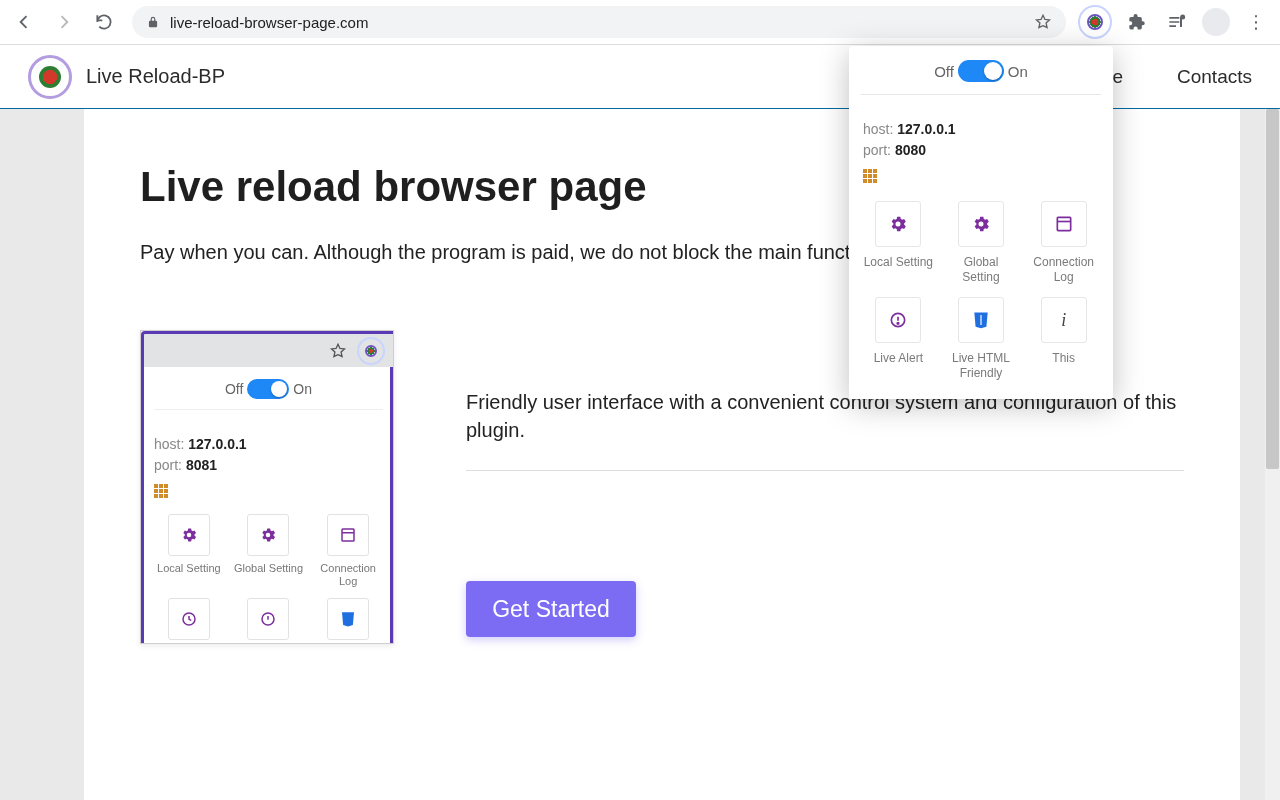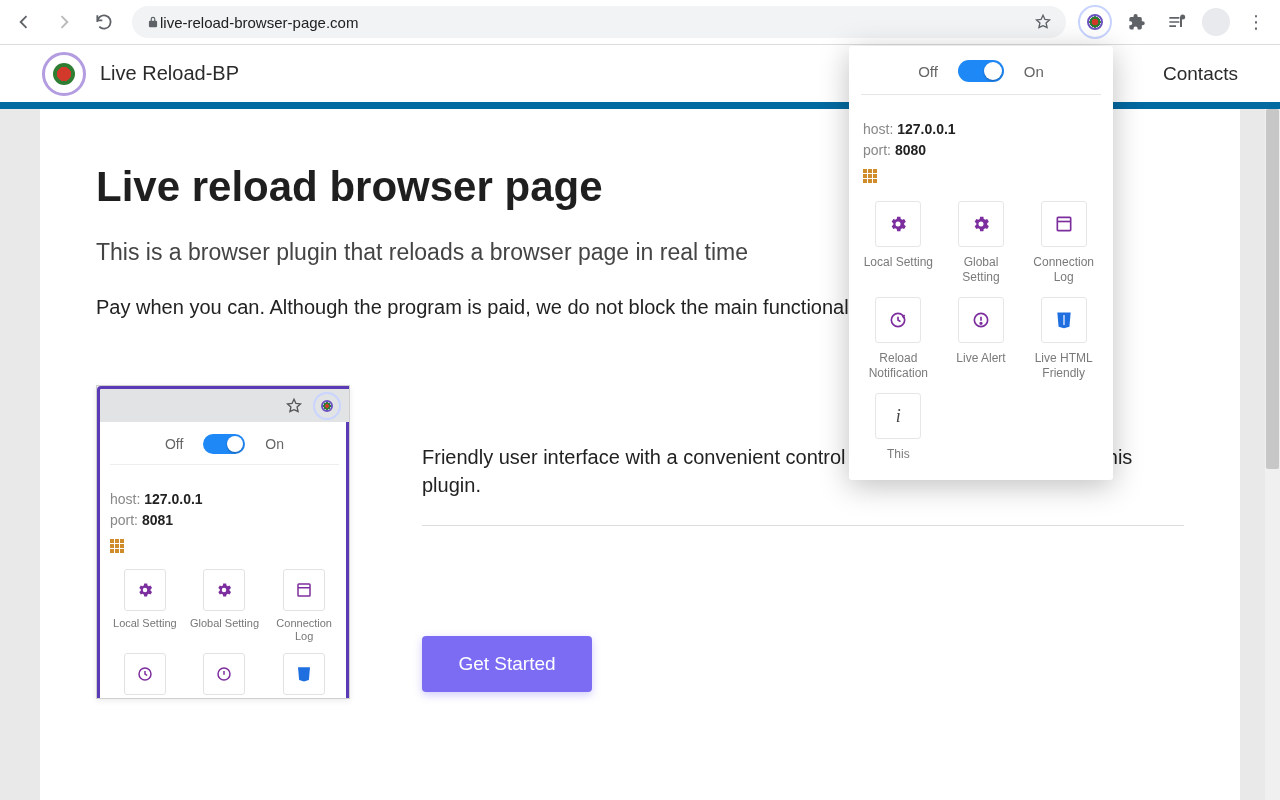--- a/index.html
+++ b/index.html
@@ -14,69 +14,69 @@
     --toggle:#1e88f7;
     --violet:#7c6cf4;
     --divider:#e0e0e0;
   }
   html,body{margin:0;padding:0;width:1280px;height:800px;overflow:hidden;font-family:Arial,Helvetica,sans-serif;background:#fff;}
   
   .chrome-bar{display:flex;align-items:center;height:45px;border-bottom:1px solid #dcdcdc;box-sizing:border-box;padding:0 6px;gap:4px;}
   .nav-btn{width:36px;height:36px;display:flex;align-items:center;justify-content:center;border-radius:50%;color:var(--toolbar-gray);}
   .nav-btn.disabled{color:#b8b8b8;}
   .nav-btn svg{width:20px;height:20px;}
-  .omnibox{flex:1;height:32px;background:#f1f3f4;border-radius:16px;display:flex;align-items:center;padding:0 14px;margin:0 6px;}
+  .omnibox{flex:1;height:32px;background:#f1f3f4;border-radius:16px;display:flex;align-items:center;padding:0 14px;gap:10px;margin:0 6px;}
   .omnibox .lock{width:14px;height:14px;color:#5f6368;}
   .omnibox .url{color:#202124;font-size:15px;flex:1;}
   .omnibox .url .muted{color:#5f6368;}
   .omnibox .star{width:18px;height:18px;color:#5f6368;}
   .ext-active{width:30px;height:30px;border-radius:50%;border:2px solid #c8d4ff;display:flex;align-items:center;justify-content:center;margin:0 2px;}
   .ext-logo{width:16px;height:16px;border-radius:50%;background:radial-gradient(circle at center,#d3392a 0 35%,#2f7d32 36% 65%,transparent 66%);border:2px solid #6b53c0;box-sizing:border-box;}
   .chrome-icon{width:36px;height:36px;display:flex;align-items:center;justify-content:center;color:#5f6368;}
   .avatar{width:28px;height:28px;border-radius:50%;background:#e8eaed;margin:0 4px;}
   .dots{width:36px;text-align:center;color:#5f6368;font-size:18px;}
   
-  .site-header{height:64px;border-bottom:7px solid #0369a1;display:flex;align-items:center;padding:0 42px;box-sizing:border-box;}
+  .site-header{height:64px;border-bottom:1px solid #0369a1;display:flex;align-items:center;padding:0 28px;box-sizing:border-box;}
   .brand{display:flex;align-items:center;gap:14px;}
   .brand-logo-outer{width:44px;height:44px;border-radius:50%;border:3px solid #b39ce0;display:flex;align-items:center;justify-content:center;box-sizing:border-box;}
   .brand-logo-inner{width:22px;height:22px;border-radius:50%;background:radial-gradient(circle at center,#d3392a 0 45%,#2f7d32 46% 100%);}
   .brand-title{font-size:20px;color:#2b2b2b;}
   .site-nav{margin-left:auto;display:flex;gap:54px;font-size:19px;color:#2b2b2b;}
   .site-nav span{}
   
-  .page-area{position:relative;height:691px;background:var(--page-gray);overflow:hidden;}
+  .page-area{position:relative;height:691px;background:var(--page-gray);overflow:hidden;padding-left:44px;}
   .page-content{background:#fff;margin:0 40px;height:100%;box-sizing:border-box;padding:54px 56px 0;}
   h1.page-title{margin:0 0 28px 0;font-weight:700;font-size:42px;color:#1f1f1f;}
   .subtitle{font-size:23px;color:#444;margin:0 0 28px 0;}
   .body-text{font-size:20px;color:#222;line-height:1.35;margin:0;}
   .lower{display:flex;margin-top:64px;}
   .screenshot-col{width:290px;position:relative;}
   .screenshot-frame{width:252px;height:312px;border:1px solid #cfcfcf;background:#f4f4f4;box-shadow:0 2px 6px rgba(0,0,0,.08);overflow:hidden;position:relative;}
   .mini-chrome{height:36px;background:#e1e3e5;display:flex;align-items:center;justify-content:flex-end;gap:10px;padding-right:8px;border-top:3px solid #5a3ab5;border-left:3px solid #5a3ab5;border-top-left-radius:4px;box-sizing:border-box;}
   .mini-star{width:18px;height:18px;color:#555;}
   .mini-ext{width:24px;height:24px;border-radius:50%;border:2px solid #c9d4ff;display:flex;align-items:center;justify-content:center;}
   .mini-ext .ext-logo{width:12px;height:12px;}
   .mini-popup{background:#fff;border-left:3px solid #5a3ab5;height:276px;box-sizing:border-box;padding:12px 10px 0;position:relative;}
   .mini-popup::after{content:"";position:absolute;right:0;top:0;bottom:0;width:3px;background:#5a3ab5;}
-  .toggle-row{display:flex;align-items:center;justify-content:center;gap:20px;font-size:14px;color:#666;padding-bottom:10px;border-bottom:1px solid #eee;}
+  .toggle-row{display:flex;align-items:center;justify-content:center;gap:4px;font-size:14px;color:#666;padding-bottom:10px;border-bottom:1px solid #eee;}
   .switch{width:42px;height:20px;border-radius:12px;background:var(--toggle);position:relative;}
   .switch .knob{position:absolute;right:2px;top:2px;width:16px;height:16px;border-radius:50%;background:#fff;box-shadow:0 1px 2px rgba(0,0,0,.3);}
   .hostport{font-size:14px;color:#888;margin-top:24px;line-height:1.5;}
   .hostport b{color:#222;font-weight:700;}
   .grid-dots{width:14px;height:14px;margin-top:8px;display:grid;grid-template-columns:repeat(3,4px);grid-template-rows:repeat(3,4px);gap:1px;}
   .grid-dots span{background:var(--orange);width:4px;height:4px;}
   .tiles-mini{display:grid;grid-template-columns:repeat(3,1fr);gap:10px;margin-top:16px;}
   .tile-mini-wrap{text-align:center;}
   .tile-mini{width:40px;height:40px;margin:0 auto 6px;border:1px solid #e2e2e2;border-radius:3px;display:flex;align-items:center;justify-content:center;color:var(--purple);}
   .tile-mini svg{width:18px;height:18px;}
   .tile-mini-label{font-size:11px;color:#777;line-height:1.2;}
   .tiles-mini.row2 .tile-mini{color:var(--purple);}
   .desc-col{flex:1;padding-left:36px;}
   .desc-col .desc{font-size:20px;color:#222;line-height:1.4;margin:58px 0 0 0;padding-bottom:26px;border-bottom:1px solid #ddd;}
-  .cta{margin-top:110px;height:56px;width:170px;background:var(--violet);border:none;border-radius:4px;color:#fff;font-size:19px;box-shadow:0 3px 8px rgba(124,108,244,.35);}
+  .cta{margin-top:110px;height:56px;width:170px;background:var(--violet);border:none;border-radius:4px;color:#fff;font-size:23px;box-shadow:0 3px 8px rgba(124,108,244,.35);}
   
   .popup{position:absolute;top:46px;right:167px;width:240px;background:#fff;box-shadow:0 6px 30px rgba(0,0,0,.25);border-radius:3px;z-index:50;padding:14px 12px 18px;}
   .popup .toggle-row{border-bottom:1px solid #e6e6e6;padding-bottom:12px;font-size:15px;}
   .popup .switch{width:46px;height:22px;}
   .popup .switch .knob{width:18px;height:18px;}
   .popup .hostport{padding:0 2px;}
   .popup .grid-dots{margin-left:2px;}
   .tiles{display:grid;grid-template-columns:repeat(3,1fr);gap:12px 8px;margin-top:18px;}
   .tile-wrap{text-align:center;}
   .tile{width:44px;height:44px;margin:0 auto 8px;border:1px solid #e6e6e6;border-radius:3px;display:flex;align-items:center;justify-content:center;}
@@ -148,21 +148,20 @@
     <span>Contacts</span>
   </div>
 </div>
 
 <div class="page-area">
   <div class="scroll-track">
       <div class="scroll-thumb"></div>
     </div>
   <div class="page-content">
     <h1 class="page-title">Live reload browser page</h1>
-    <p class="subtitle">This is a browser plugin that reloads a browser page in real time</p>
     <p class="body-text">Pay when you can. Although the program is paid, we do not block the main functionality                      ed a license.</p>
 
     <div class="lower">
 
       <div class="screenshot-col">
         <div class="screenshot-frame">
           <div class="mini-chrome">
             <svg class="mini-star" viewBox="0 0 24 24" fill="none" stroke="currentColor" stroke-width="1.8">
                 <path d="M12 3l2.6 5.6 6 .6-4.5 4.1 1.3 6L12 16.9 6.6 19.3l1.3-6L3.4 9.2l6-.6z"></path>
               </svg>
@@ -303,30 +302,20 @@
             <rect x="4" y="4" width="16" height="16" rx="1"></rect>
             <path d="M4 9h16"></path>
           </svg>
         </div>
       <div class="tile-label">Connection Log</div>
     </div>
     <div class="tile-wrap">
       <div class="tile purple">
           <svg viewBox="0 0 24 24" fill="none" stroke="currentColor" stroke-width="2">
             <circle cx="12" cy="12" r="8"></circle>
-            <path d="M12 8v4l3 2"></path>
-            <path d="M20 6l-2 2 2 2"></path>
-          </svg>
-        </div>
-      <div class="tile-label">Reload Notification</div>
-    </div>
-    <div class="tile-wrap">
-      <div class="tile purple">
-          <svg viewBox="0 0 24 24" fill="none" stroke="currentColor" stroke-width="2">
-            <circle cx="12" cy="12" r="8"></circle>
             <path d="M12 8v5"></path>
             <circle cx="12" cy="16" r="1" fill="currentColor"></circle>
           </svg>
         </div>
       <div class="tile-label">Live Alert</div>
     </div>
     <div class="tile-wrap">
       <div class="tile blue">
           <svg viewBox="0 0 24 24" fill="currentColor">
             <path d="M4 3h16l-1.5 17L12 22l-6.5-2z"></path>

